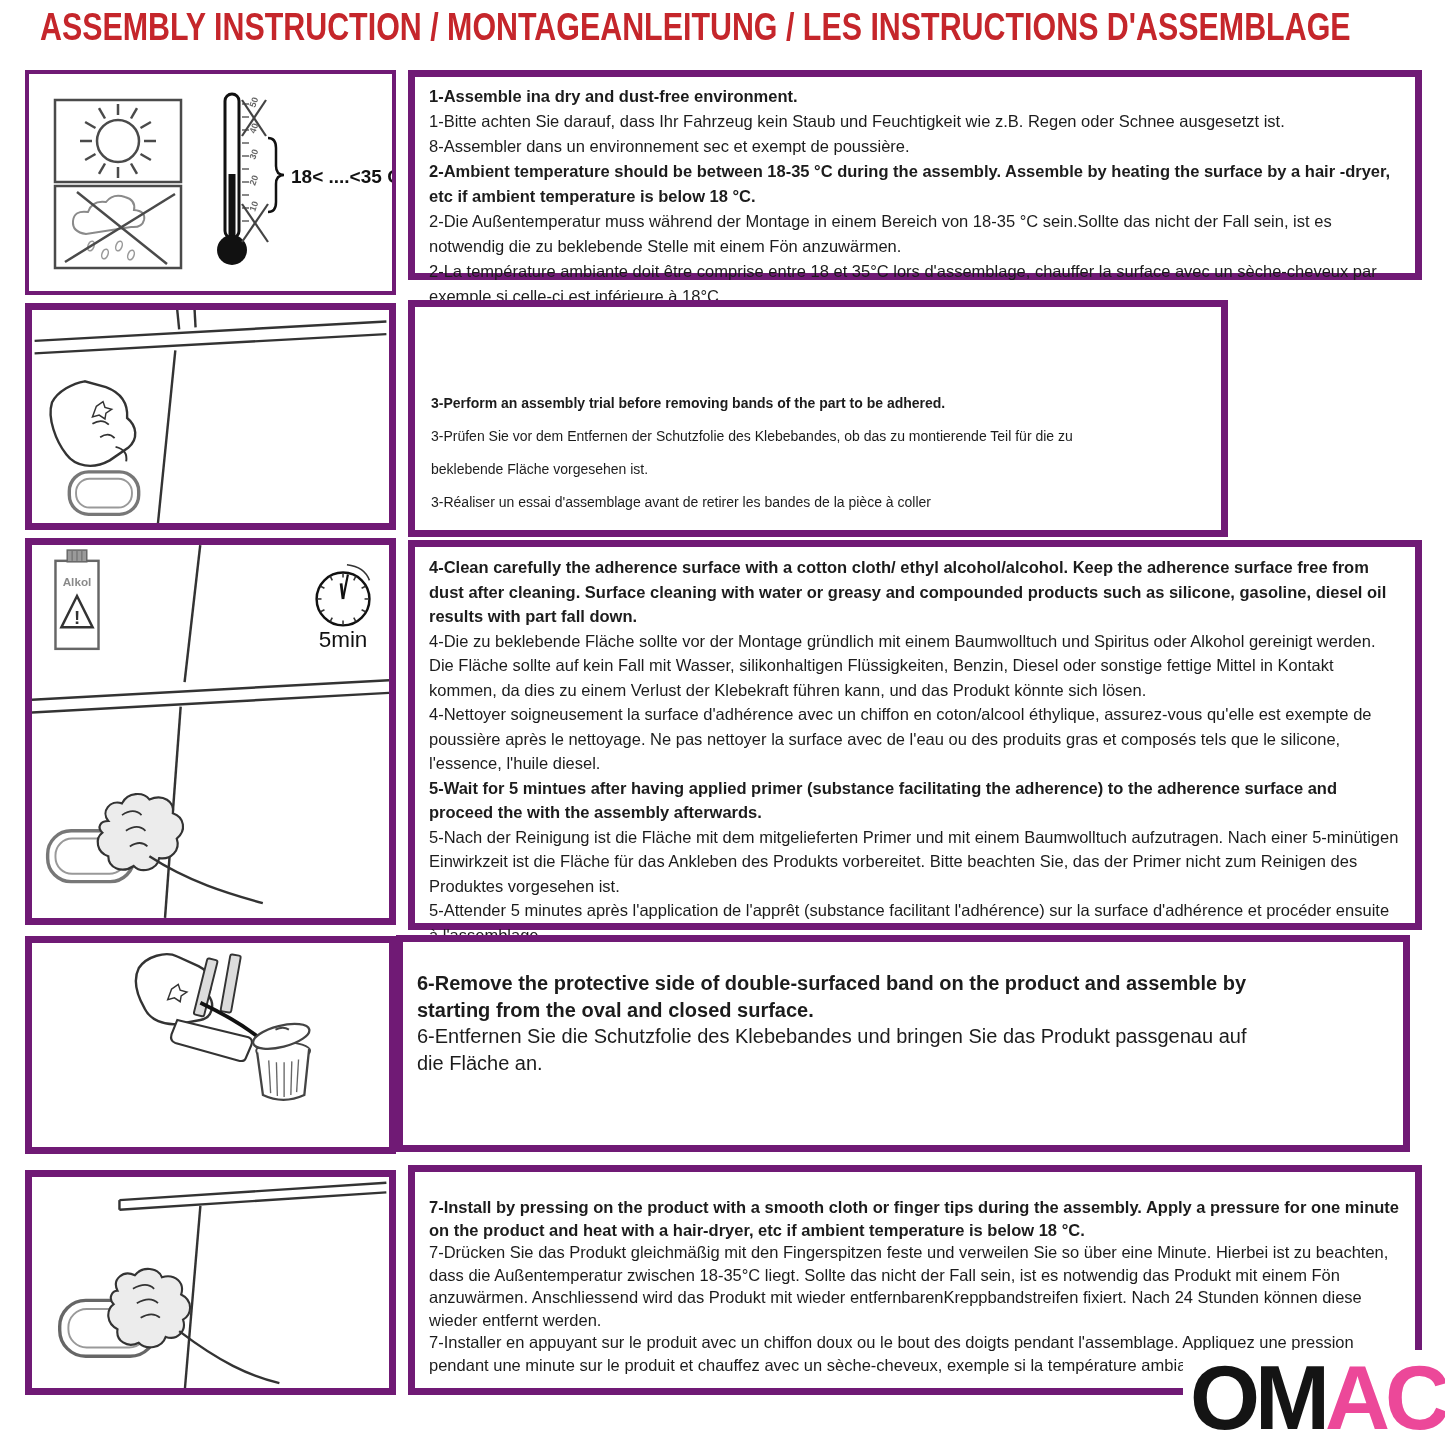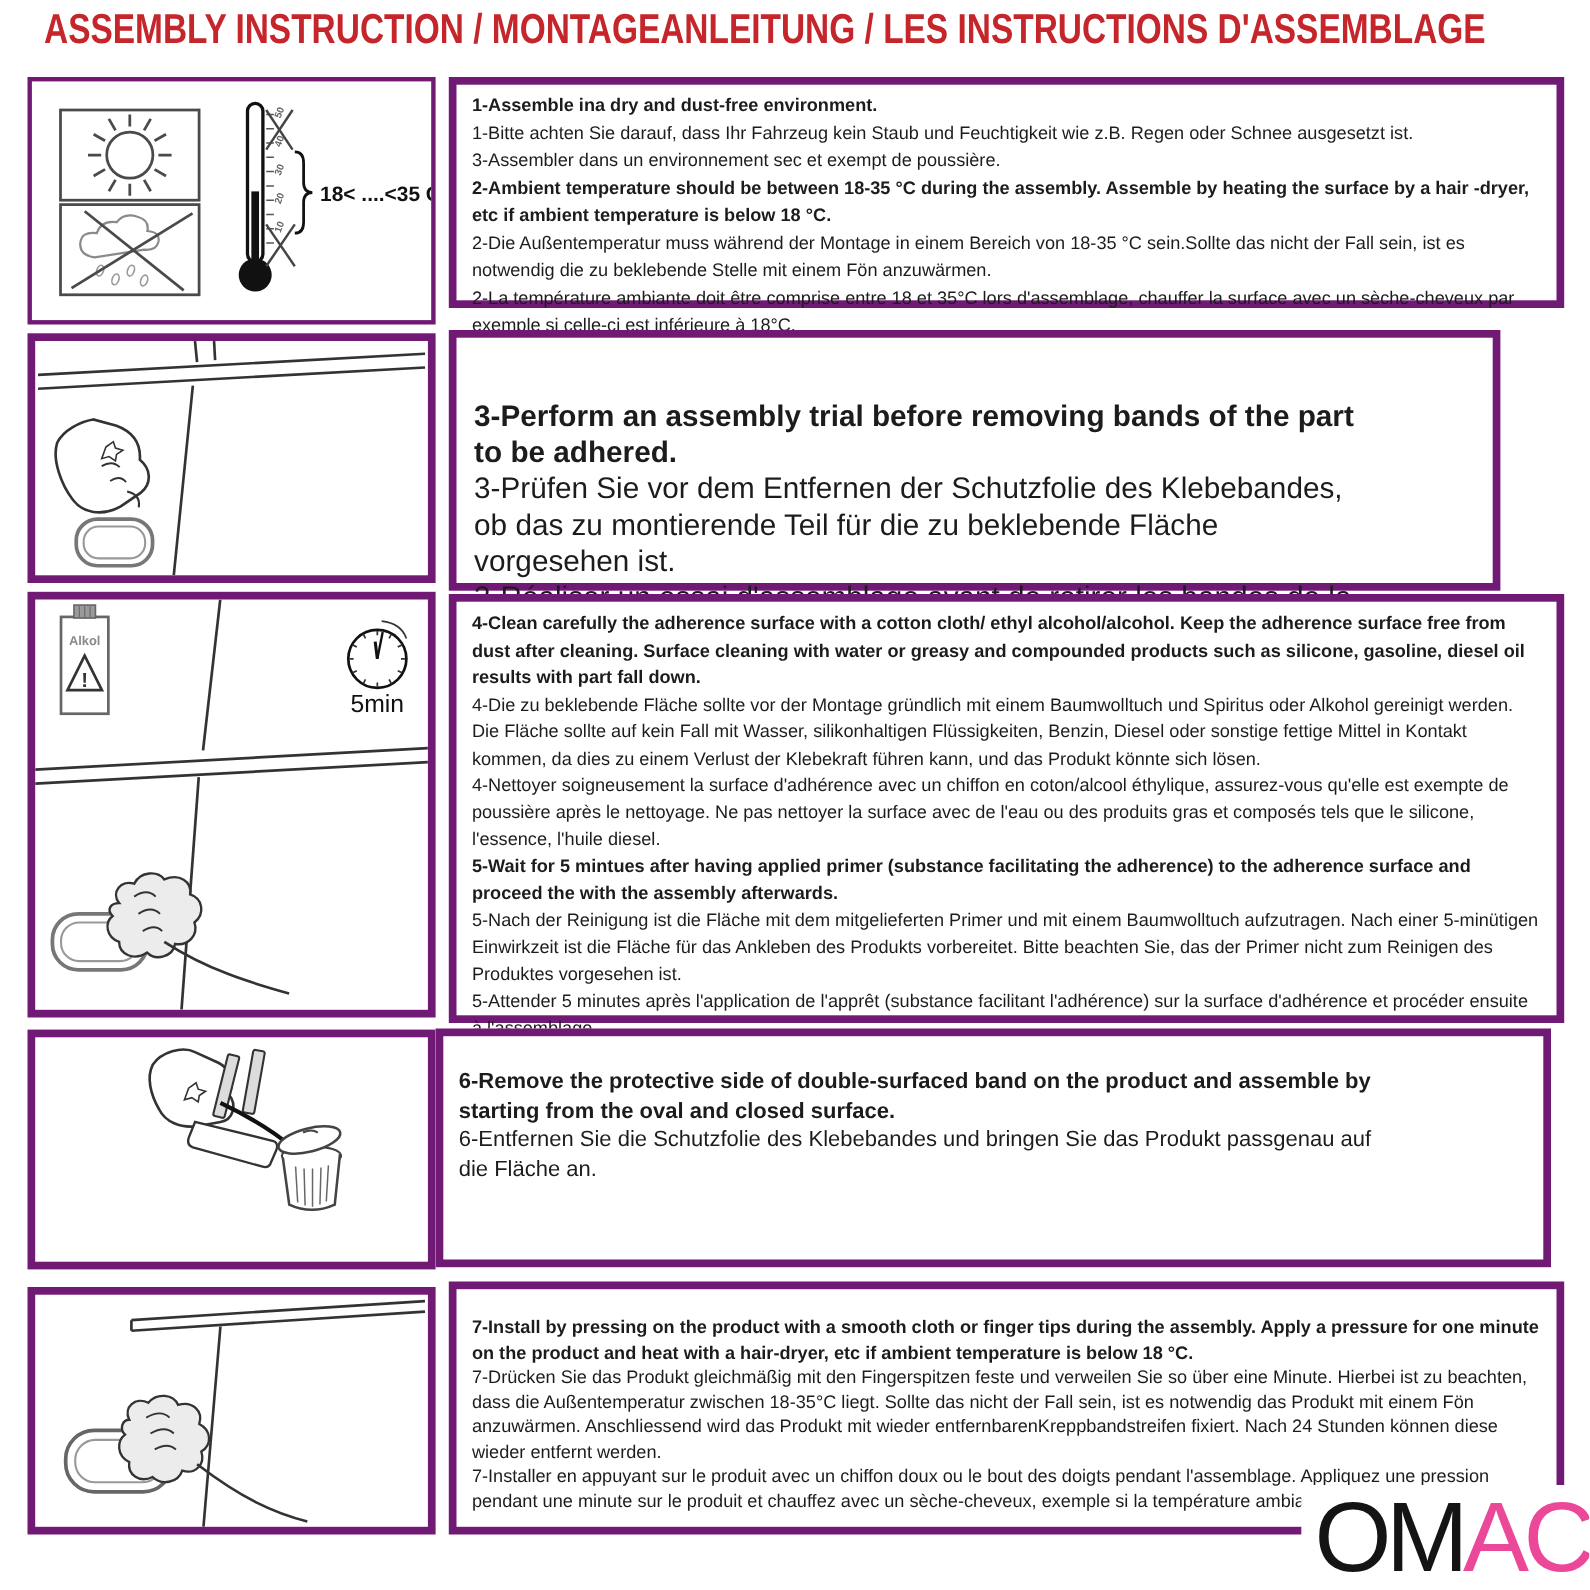--- a/index.html
+++ b/index.html
@@ -16,32 +16,32 @@
 
   .tbox{box-sizing:border-box;}
   .tbox p{margin:0;}
   .b{font-weight:bold;}
   .gap{margin-top:24px;}
 
   
   .l1{left:25px;top:70px;width:371px;height:225px;border-width:4px;}
   .r1{left:408px;top:70px;width:1014px;height:210px;padding:7px 14px;font-size:16.5px;line-height:25px;}
   .l2{left:25px;top:303px;width:371px;height:227px;}
-  .r2{left:408px;top:300px;width:956px;height:237px;padding:55px 120px 0 16px;font-size:27px;line-height:33px;}
+  .r2{left:408px;top:300px;width:820px;height:237px;padding:80px 120px 0 16px;font-size:14px;line-height:33px;}
   .l3{left:25px;top:538px;width:371px;height:387px;}
   .r3{left:408px;top:540px;width:1014px;height:390px;padding:8px 14px;font-size:16.5px;line-height:24.5px;}
   .l4{left:25px;top:936px;width:371px;height:218px;}
   .r4{left:396px;top:935px;width:1014px;height:217px;padding:28px 130px 0 14px;font-size:20px;line-height:26.5px;}
   .l5{left:25px;top:1170px;width:371px;height:225px;}
   .r5{left:408px;top:1165px;width:1014px;height:230px;padding:24px 14px 0 14px;font-size:16.5px;line-height:22.5px;}
 
   
   .logo{position:absolute;left:1183px;top:1350px;width:262px;height:95px;background:#fff;
     display:flex;align-items:center;justify-content:flex-end;z-index:6;
-    font-weight:400;font-size:90px;letter-spacing:-5px;line-height:90px;}
+    font-weight:700;font-size:90px;letter-spacing:-5px;line-height:90px;}
   .logo .blk{color:#141414;}
   .logo .red{color:#ec4899;}
 
   svg text{font-family:"Liberation Sans", sans-serif;}
 </style>
 </head>
 <body>
 
 <div class="page">
 
@@ -106,21 +106,21 @@
         </g>
         <path d="M239,64 Q247,64 247,74 L247,92 Q247,101 255,101 Q247,101 247,110 L247,128 Q247,138 239,138" fill="none" stroke="#111" stroke-width="2.5"></path>
       </g>
       <text x="262" y="109" font-size="19" font-weight="bold" fill="#111">18&lt; ....&lt;35 C</text>
     </svg>
   </div>
 
   <div class="box tbox r1">
     <p class="b">1-Assemble ina dry and dust-free environment.</p>
     <p>1-Bitte achten Sie darauf, dass Ihr Fahrzeug kein Staub und Feuchtigkeit wie z.B. Regen oder Schnee ausgesetzt ist.</p>
-    <p>3-Assembler dans un environnement sec et exempt de poussière.</p>
+    <p>8-Assembler dans un environnement sec et exempt de poussière.</p>
     <p class="b gap">2-Ambient temperature should be between 18-35 °C  during the assembly. Assemble by heating the surface by a hair -dryer, etc if ambient temperature is below 18 °C.</p>
     <p>2-Die Außentemperatur muss während der Montage in einem Bereich von 18-35 °C  sein.Sollte das nicht der Fall sein, ist es notwendig die zu beklebende Stelle mit einem Fön anzuwärmen.</p>
     <p>2-La température ambiante doit être comprise entre 18 et 35°C lors d'assemblage, chauffer la surface avec un sèche-cheveux par exemple si celle-ci est inférieure à 18°C.</p>
   </div>
 
   <div class="box ibox l2">
     <svg viewBox="0 0 365 221">
       <g stroke="#333" stroke-width="2.5" fill="none">
         <line x1="0" y1="32" x2="365" y2="12"></line>
         <line x1="0" y1="45" x2="365" y2="25"></line>

